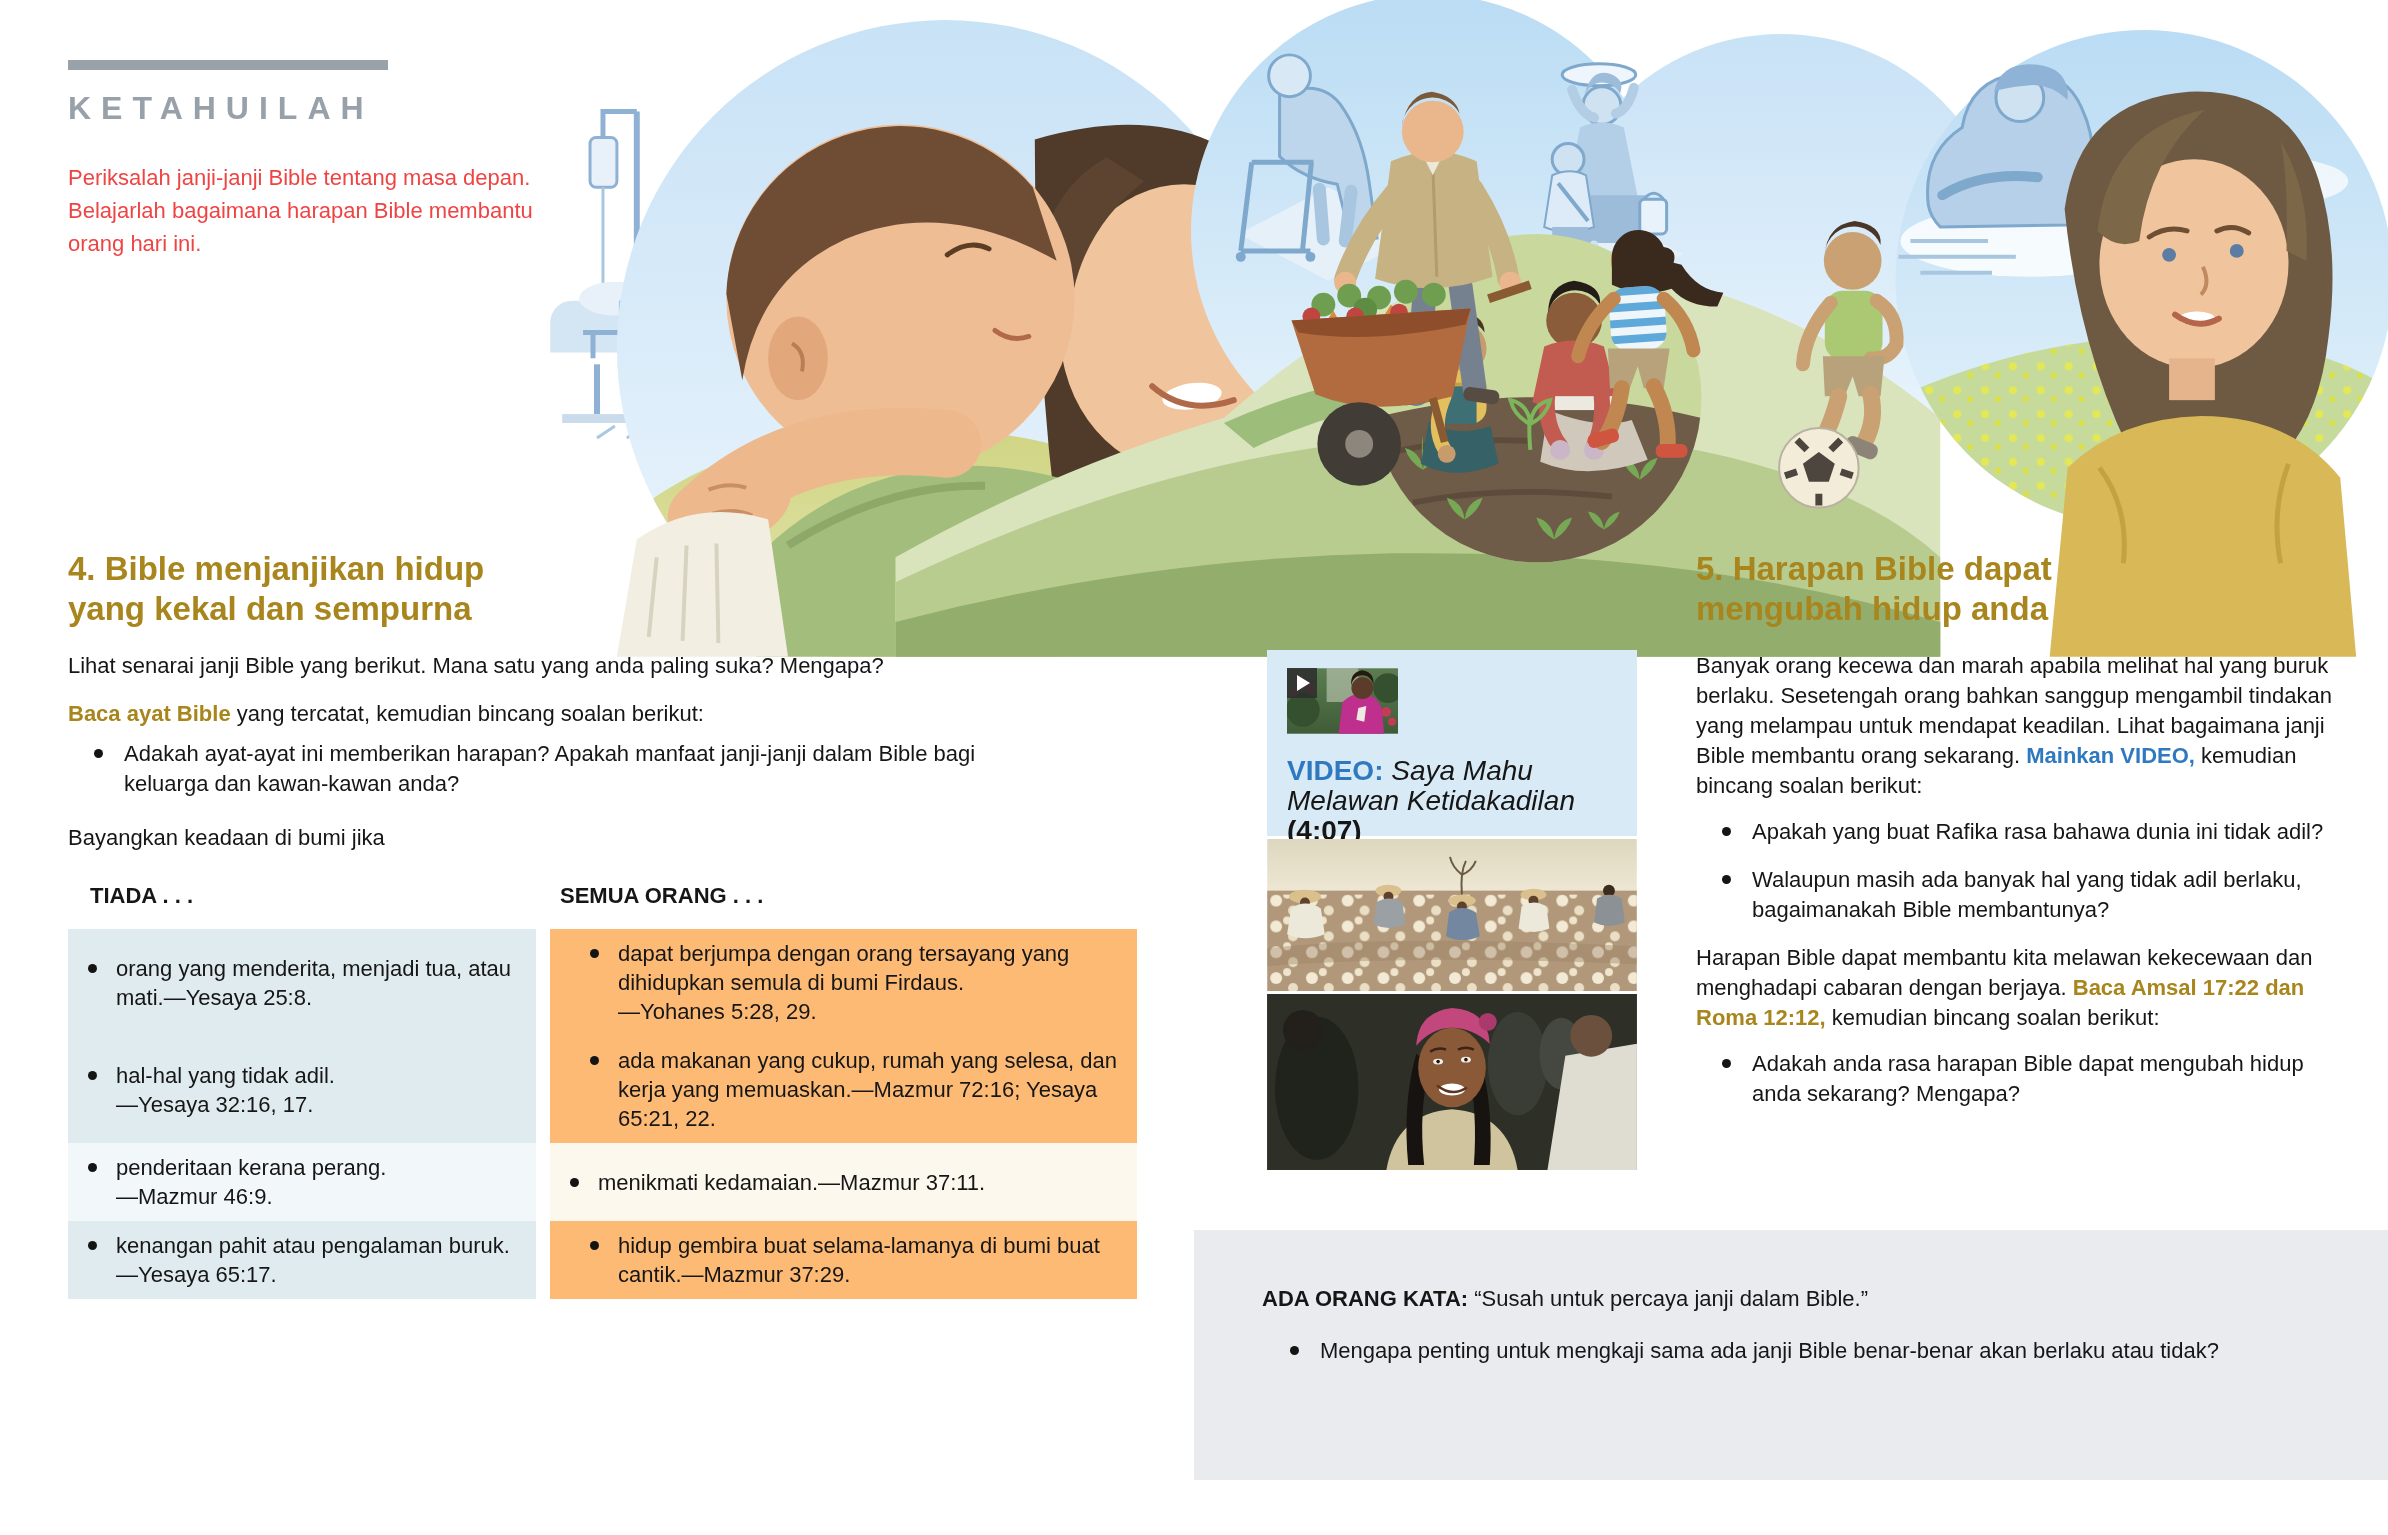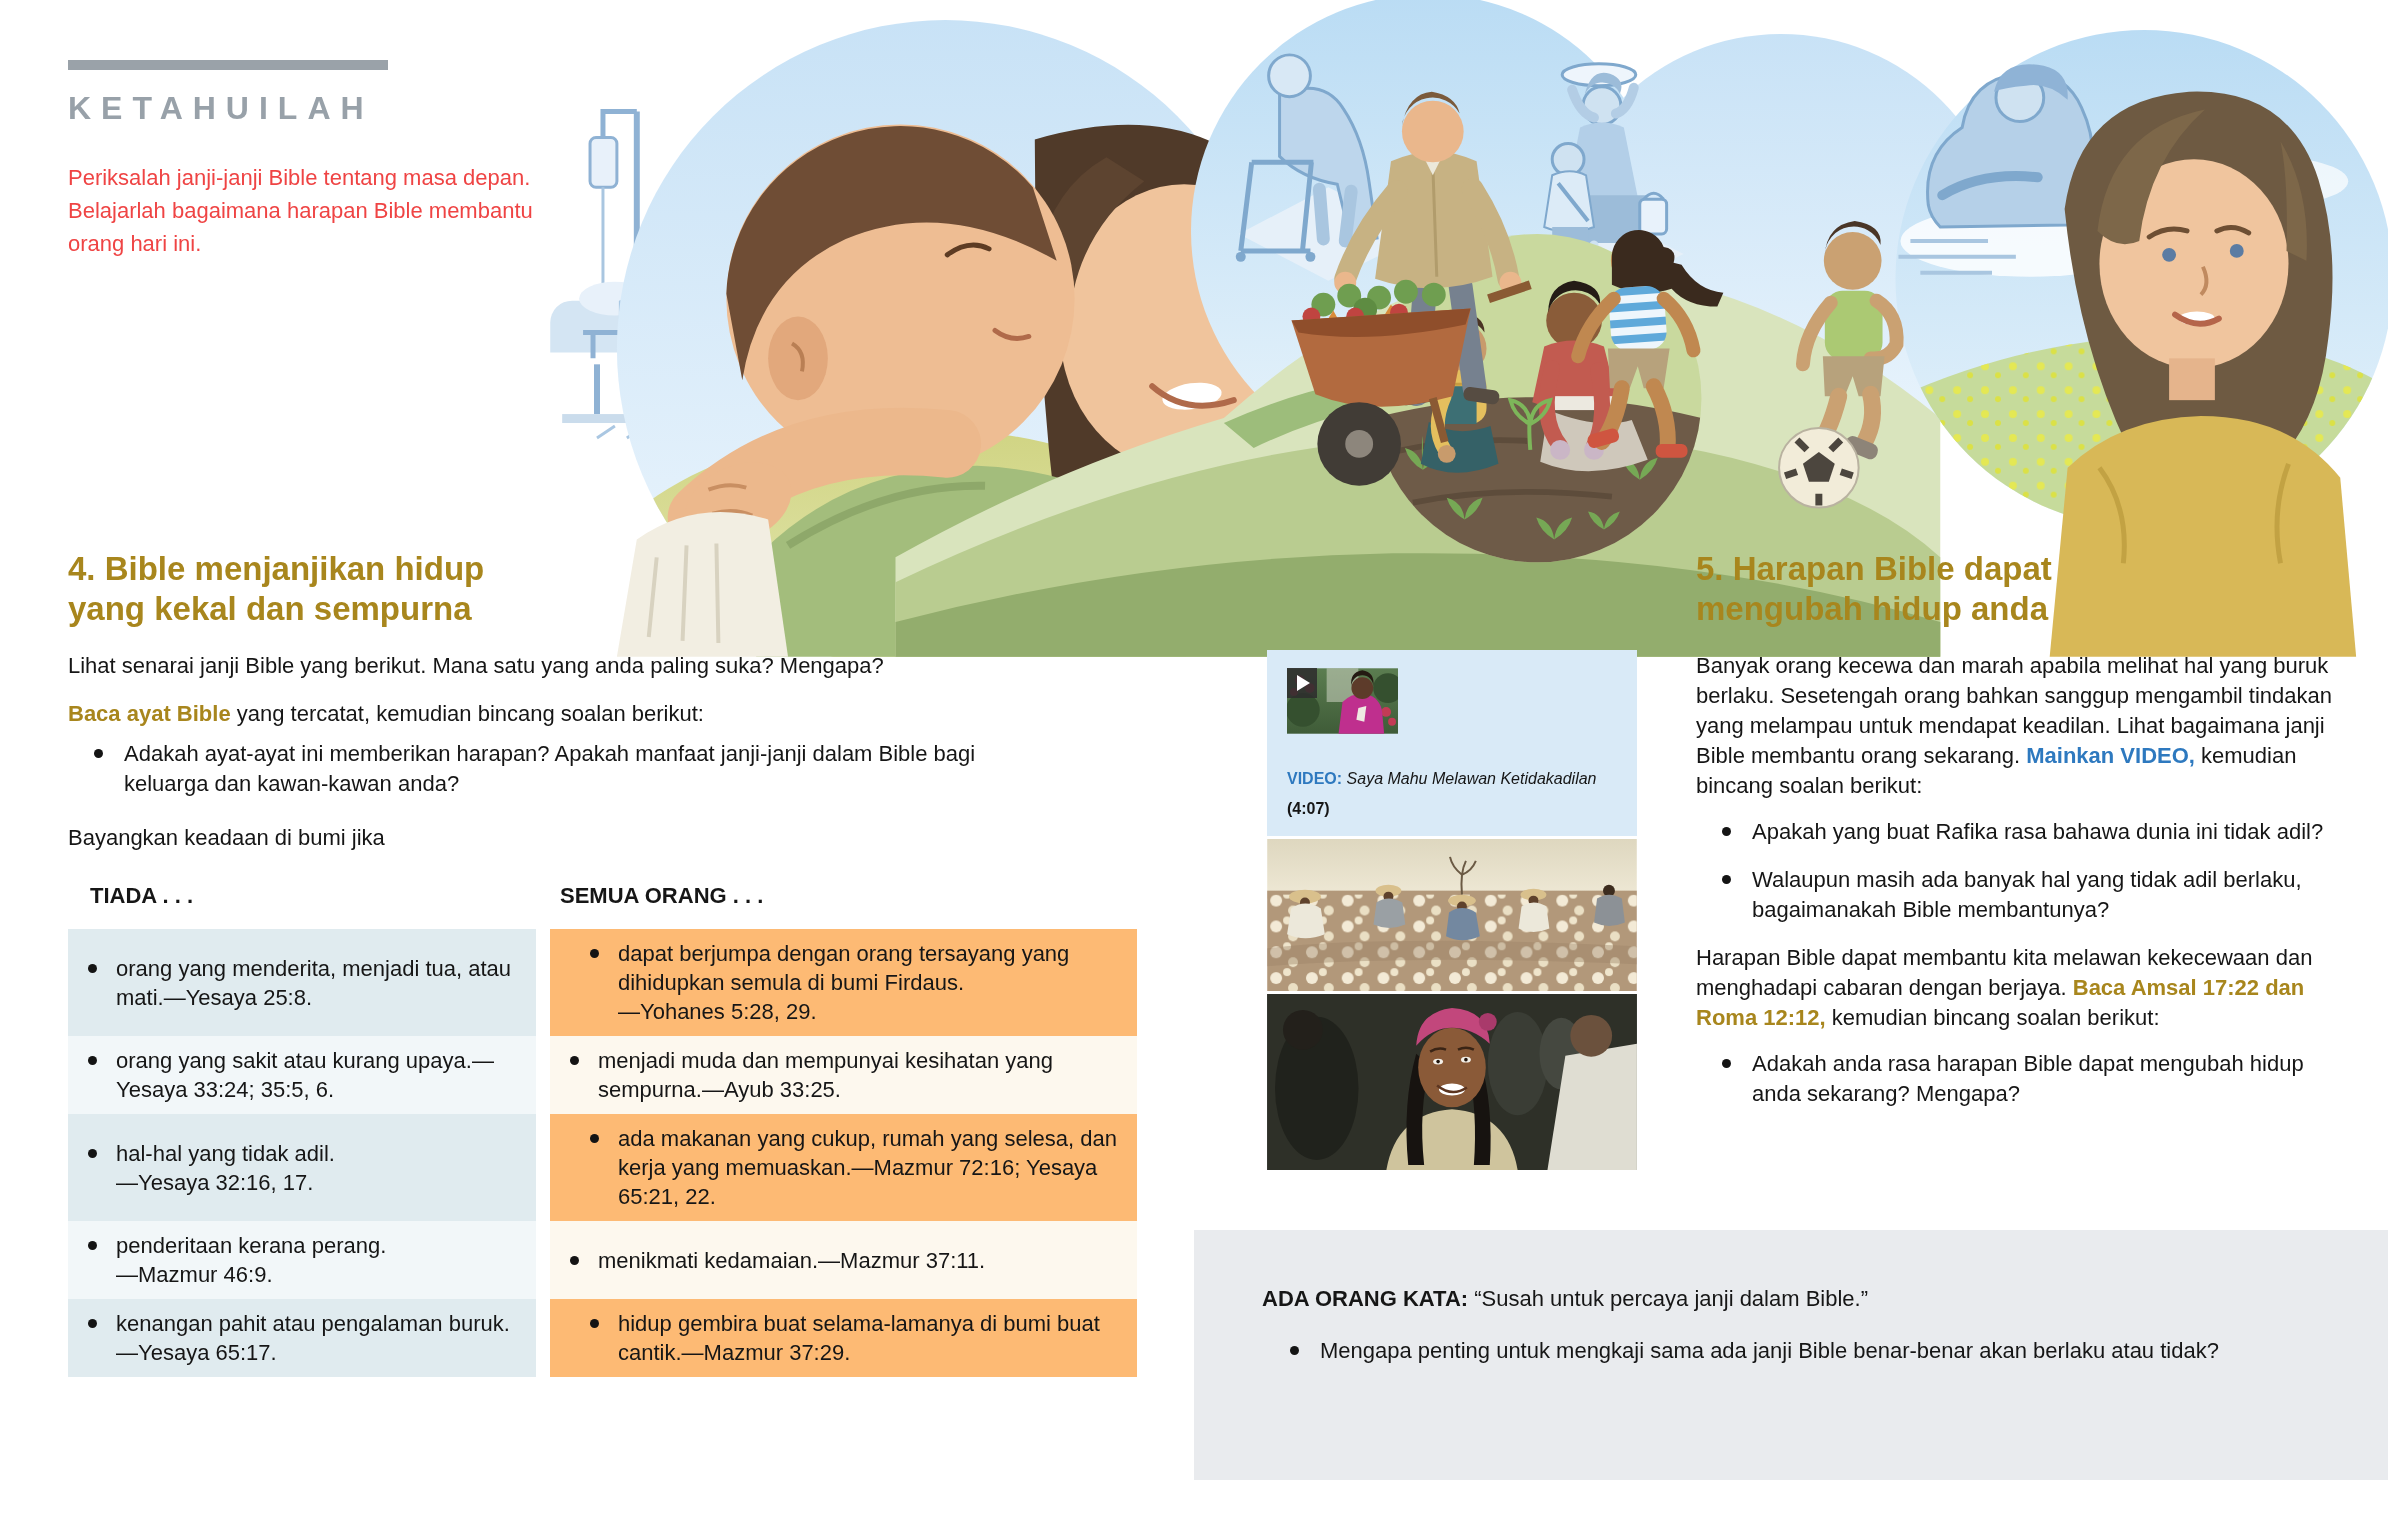--- a/index.html
+++ b/index.html
@@ -45,21 +45,21 @@
 
   
   .video-panel{position:absolute;left:1267px;top:650px;width:370px;}
   .vbox{box-sizing:border-box;background:#d9eaf7;height:186px;padding:18px 18px 0 20px;}
   .vthumb{position:relative;width:111px;height:66px;cursor:pointer;}
   .vthumb svg{display:block;}
   .vplay{position:absolute;left:0;top:0;width:30px;height:30px;background:rgba(45,45,45,.88);
          display:flex;align-items:center;justify-content:center;}
   .vplay::after{content:"";display:block;margin-left:3px;border-style:solid;border-width:8px 0 8px 13px;
                 border-color:transparent transparent transparent #ffffff;}
-  .vcap{margin-top:30px;font-size:16px;line-height:30px;}
+  .vcap{margin-top:22px;font-size:28px;line-height:30px;}
   .vtitle{font-style:italic;}
   .vdur{font-weight:bold;}
   .vimg{margin-top:3px;}
   .vimg svg{display:block;}
 
   
   .sec5{position:absolute;left:1696px;top:549px;width:659px;}
   .sec5 .para1{margin-bottom:16px;}
   .sec5 .bullet{margin-bottom:18px;}
   .sec5 .para2{margin:6px 0 16px;}
@@ -350,28 +350,20 @@
         <div class="th1">TIADA . . .</div>
         <div class="th2">SEMUA ORANG . . .</div>
       </div>
       <div class="trow r-a">
         <div class="cell c1">
             <div class="ctext">orang yang menderita, menjadi tua, atau mati.—Yesaya 25:8.</div>
           </div>
         <div class="cell c2">
             <div class="ctext">dapat berjumpa dengan orang tersayang yang dihidupkan semula di bumi Firdaus.
 —Yohanes 5:28, 29.</div>
-          </div>
-      </div>
-      <div class="trow r-b">
-        <div class="cell c1">
-            <div class="ctext">orang yang sakit atau kurang upaya.—Yesaya 33:24; 35:5, 6.</div>
-          </div>
-        <div class="cell c2">
-            <div class="ctext">menjadi muda dan mempunyai kesihatan yang sempurna.—Ayub 33:25.</div>
           </div>
       </div>
       <div class="trow r-a">
         <div class="cell c1">
             <div class="ctext">hal-hal yang tidak adil.
 —Yesaya 32:16, 17.</div>
           </div>
         <div class="cell c2">
             <div class="ctext">ada makanan yang cukup, rumah yang selesa, dan kerja yang memuaskan.—Mazmur 72:16; Yesaya 65:21, 22.</div>
           </div>

